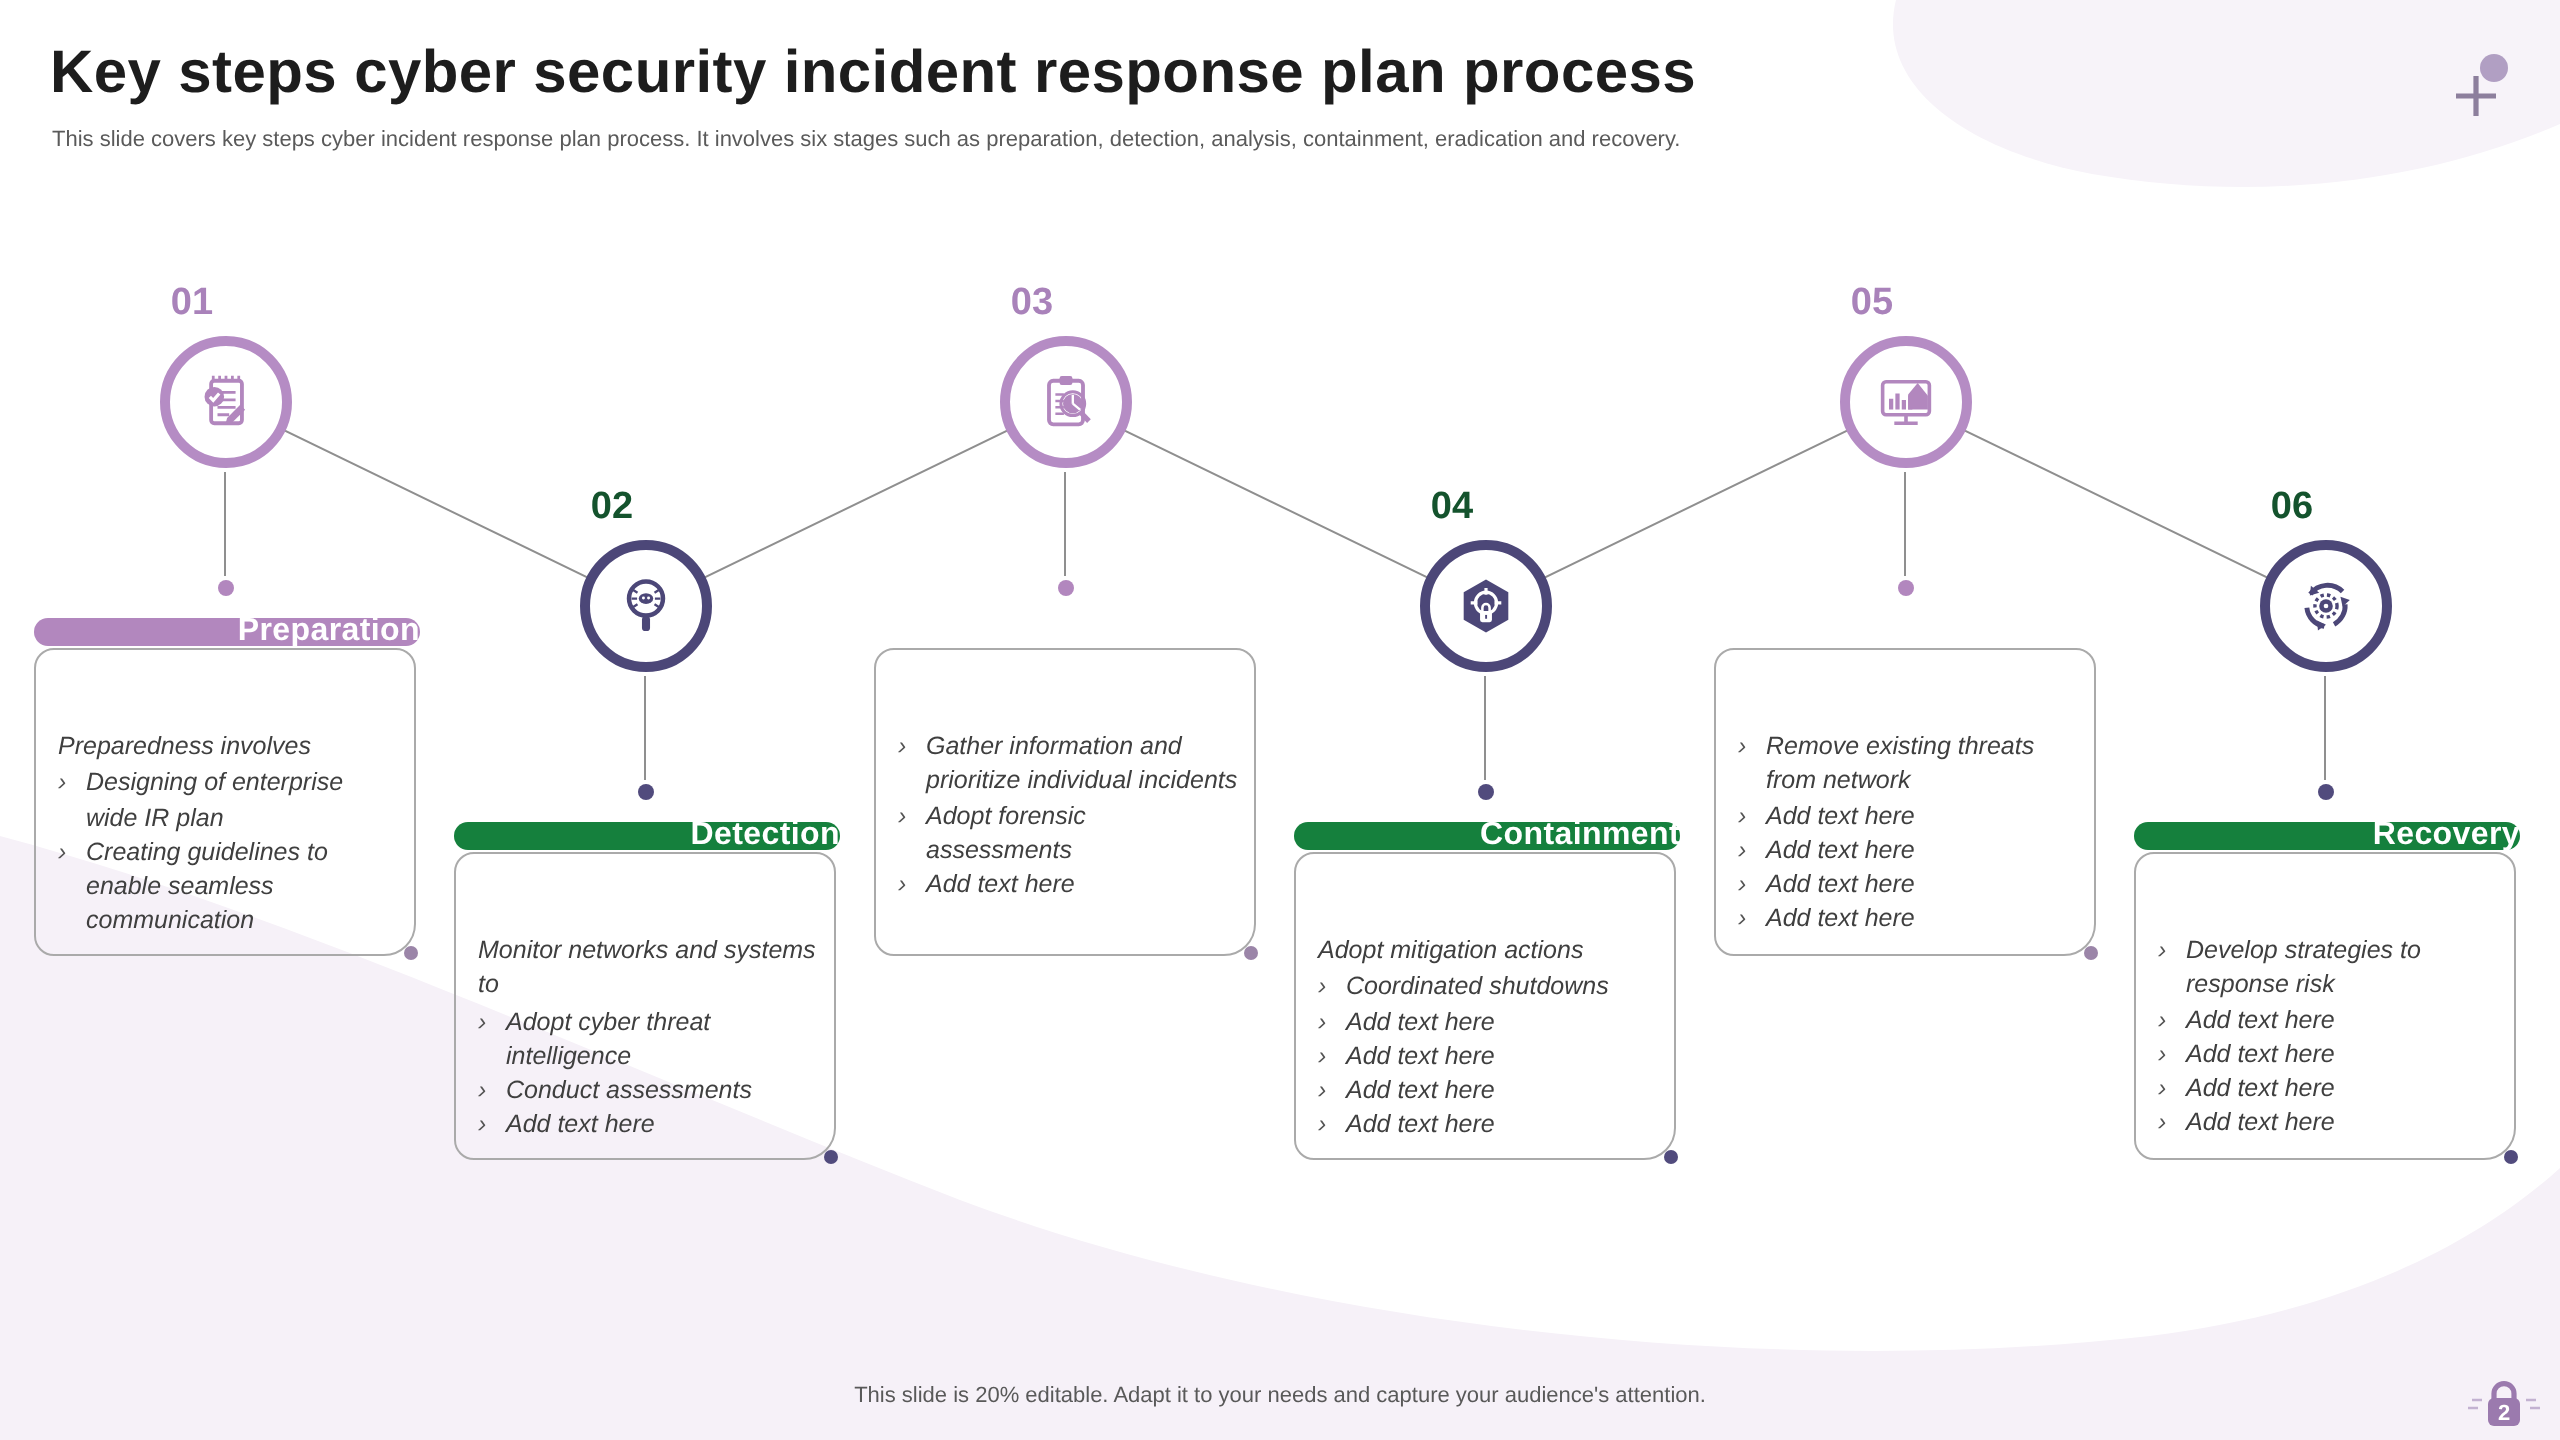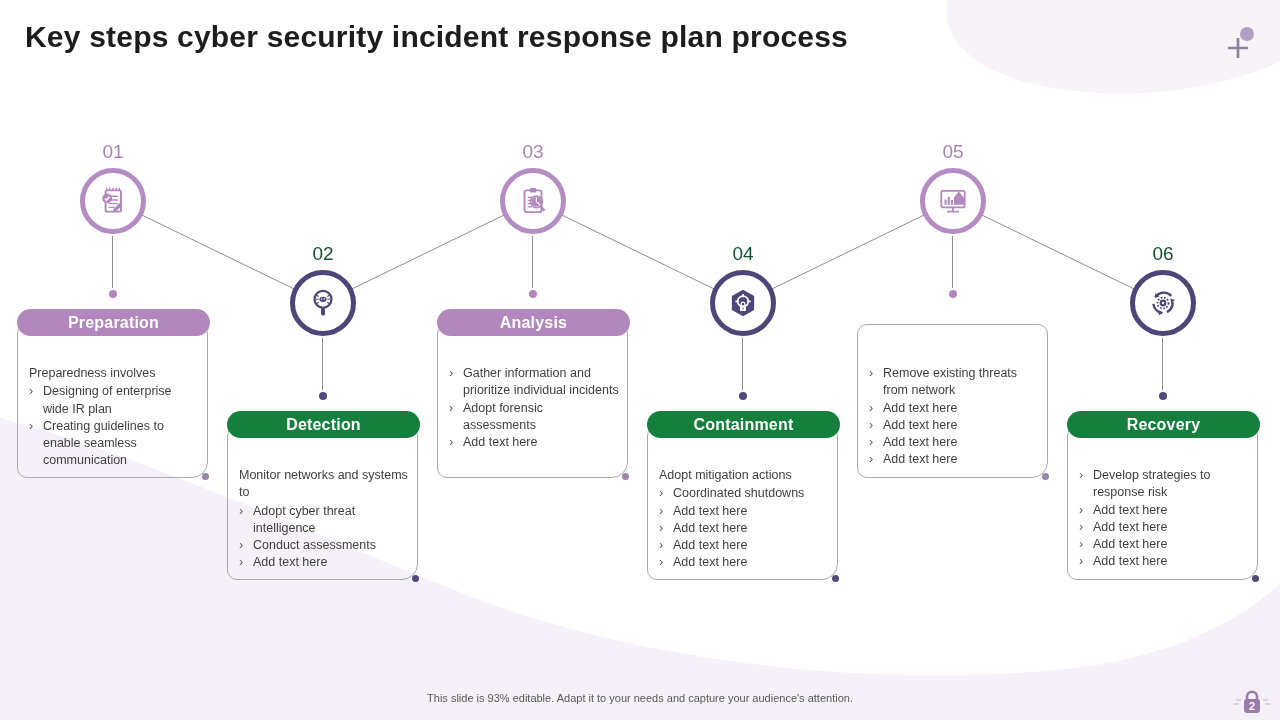--- a/index.html
+++ b/index.html
@@ -15,48 +15,48 @@
   .title{font-size:30px;font-weight:800;color:#1d1d1d;letter-spacing:.2px;margin:0;line-height:1.15;}
   .subtitle{font-size:11px;color:#5a5a5a;margin:9px 0 0 1px;}
 
   
   .connectors{position:absolute;left:0;top:0;z-index:1;}
 
   
   .stage{position:absolute;top:0;width:193px;height:620px;z-index:2;}
   .pos-0{left:17px}.pos-1{left:227px}.pos-2{left:437px}.pos-3{left:647px}.pos-4{left:857px}.pos-5{left:1067px}
 
-  .stage-number{position:absolute;left:96px;transform:translateX(-50%);
-    font-size:19px;font-weight:400;}
+  .stage-number{position:absolute;left:79px;transform:translateX(-50%);
+    font-size:19px;font-weight:700;}
   .light .stage-number{top:141px;color:#a982ba;}
   .dark  .stage-number{top:243px;color:#14532d;}
 
   .circle{position:absolute;left:63px;width:56px;height:56px;border-radius:50%;
     background:#fff;border:5px solid;display:flex;align-items:center;justify-content:center;}
   .light .circle{top:168px;border-color:#b58cc4;color:#b287be;}
   .dark  .circle{top:270px;border-color:#4c4778;color:#4c4778;}
   .circle svg{display:block;}
 
   .stem{position:absolute;left:95px;width:0;border-left:1px solid #8f8f8f;}
   .light .stem{top:236px;height:52px;}
   .dark  .stem{top:338px;height:52px;}
 
   .dot{position:absolute;left:92px;width:8px;height:8px;border-radius:50%;}
   .light .dot{top:290px;background:#b287be;}
   .dark  .dot{top:392px;background:#514b7d;}
 
-  .pill{position:absolute;left:0;width:193px;height:27px;border-radius:14px;
-    display:flex;align-items:center;justify-content:center;z-index:2;}
+  .pill{position:absolute;left:0;width:193px;height:14px;border-radius:14px;
+    display:flex;align-items:center;justify-content:flex-end;z-index:2;}
   .light .pill{top:309px;background:#b287be;}
   .dark  .pill{top:411px;background:#15803d;}
   .pill span{color:#fff;font-size:16px;font-weight:700;letter-spacing:.2px;}
 
   .textbox{position:absolute;left:0;width:191px;height:154px;background:transparent;
     border:1px solid #aaa;border-radius:10px 10px 16px 10px;box-sizing:border-box;
-    padding:40px 8px 8px 11px;z-index:1;}
+    padding:40px 8px 8px 11px;z-index:1;font-style:italic;}
   .light .textbox{top:324px;}
   .dark  .textbox{top:426px;}
   .curl-dot{position:absolute;right:-2px;bottom:-3px;width:7px;height:7px;border-radius:50%;}
   .light .curl-dot{background:#9b85a8;}
   .dark  .curl-dot{background:#514b7d;}
 
   .intro{margin:0 0 1px 0;font-size:12.5px;color:#3f3f3f;line-height:1.38;}
   .bullets{list-style:none;margin:0;padding:0;}
   .bullets li{display:flex;font-size:12.5px;color:#3f3f3f;line-height:1.38;}
   .bullets .marker{width:14px;flex:0 0 14px;color:#555;}
@@ -74,20 +74,21 @@
 
 <div class="slide">
 
   <svg class="bg-svg" width="1280" height="720" viewBox="0 0 1280 720" aria-hidden="true">
     <path d="M948,0 C938,40 978,74 1046,87 C1132,102 1216,90 1280,62 L1280,0 Z" fill="#f7f3f9"></path>
     <path d="M0,418 C150,458 320,538 480,600 C645,662 880,690 1075,668 C1172,656 1238,622 1280,584 L1280,720 L0,720 Z" fill="#f6f1f8"></path>
   </svg>
 
   <div class="header">
     <h1 class="title">Key steps cyber security incident response plan process</h1>
+    <p class="subtitle">This slide covers key steps cyber incident response plan process. It involves six stages such as preparation, detection, analysis, containment, eradication and recovery.</p>
   </div>
 
   <svg class="plus-deco" width="42" height="44" viewBox="0 0 42 44" aria-hidden="true">
     <circle cx="33" cy="10" r="7" fill="#b19fc3"></circle>
     <path d="M14 24 h20 M24 14 v20" stroke="#8d7f9d" stroke-width="2.6"></path>
   </svg>
 
   <svg class="connectors" width="1280" height="720" viewBox="0 0 1280 720" aria-hidden="true">
     <polyline points="113,201 323,303 533,201 743,303 953,201 1163,303" fill="none" stroke="#8f8f8f" stroke-width="1"></polyline>
   </svg>
@@ -175,23 +176,20 @@
               <path d="M11 12.5h4 M11 15.5h4 M11 18.5h4 M11 21.5h4" stroke="currentColor" stroke-width="1.2"></path>
               <circle cx="19.2" cy="16.8" r="4.6" fill="currentColor"></circle>
               <path d="M19.2 16.8V12.6 M19.2 16.8l3.4 2.8" stroke="#fff" stroke-width="1.1" fill="none"></path>
               <circle cx="19.2" cy="16.8" r="5.6" fill="none" stroke="currentColor" stroke-width="1.4"></circle>
               <path d="M23.2 21.2l3.6 3.8" stroke="currentColor" stroke-width="2.4"></path>
             </svg>
           </span>
     </div>
     <div class="stem"></div>
     <div class="dot"></div>
-    <div class="pill">
-      <span>Analysis</span>
-    </div>
     <div class="textbox">
 
       <ul class="bullets">
             <li>
               <span class="marker">›</span>
               <span class="btxt">Gather information and prioritize individual incidents</span>
             </li>
             <li>
               <span class="marker">›</span>
               <span class="btxt">Adopt forensic assessments</span>
@@ -337,21 +335,21 @@
             <li>
               <span class="marker">›</span>
               <span class="btxt">Add text here</span>
             </li>
           </ul>
       <span class="curl-dot"></span>
     </div>
   </div>
     </div>
 
-  <p class="footer-note">This slide is 93% editable. Adapt it to your needs and capture your audience's attention.</p>
+  <p class="footer-note">This slide is 20% editable. Adapt it to your needs and capture your audience's attention.</p>
 
   <svg class="page-badge" width="40" height="30" viewBox="0 0 40 30">
     <path d="M4 13 h5 M2 17 h5 M31 13 h5 M33 17 h5" stroke="#c3b2d1" stroke-width="1.2"></path>
     <path d="M15 13 V9.8 a5 5 0 0 1 10 0 V13" fill="none" stroke="#9b7aae" stroke-width="2.6"></path>
     <rect x="12" y="12" width="16" height="14" rx="3" fill="#9b7aae"></rect>
     <text x="20" y="23" text-anchor="middle" font-size="11" font-weight="bold" fill="#ffffff">2</text>
   </svg>
 
 </div>
 

